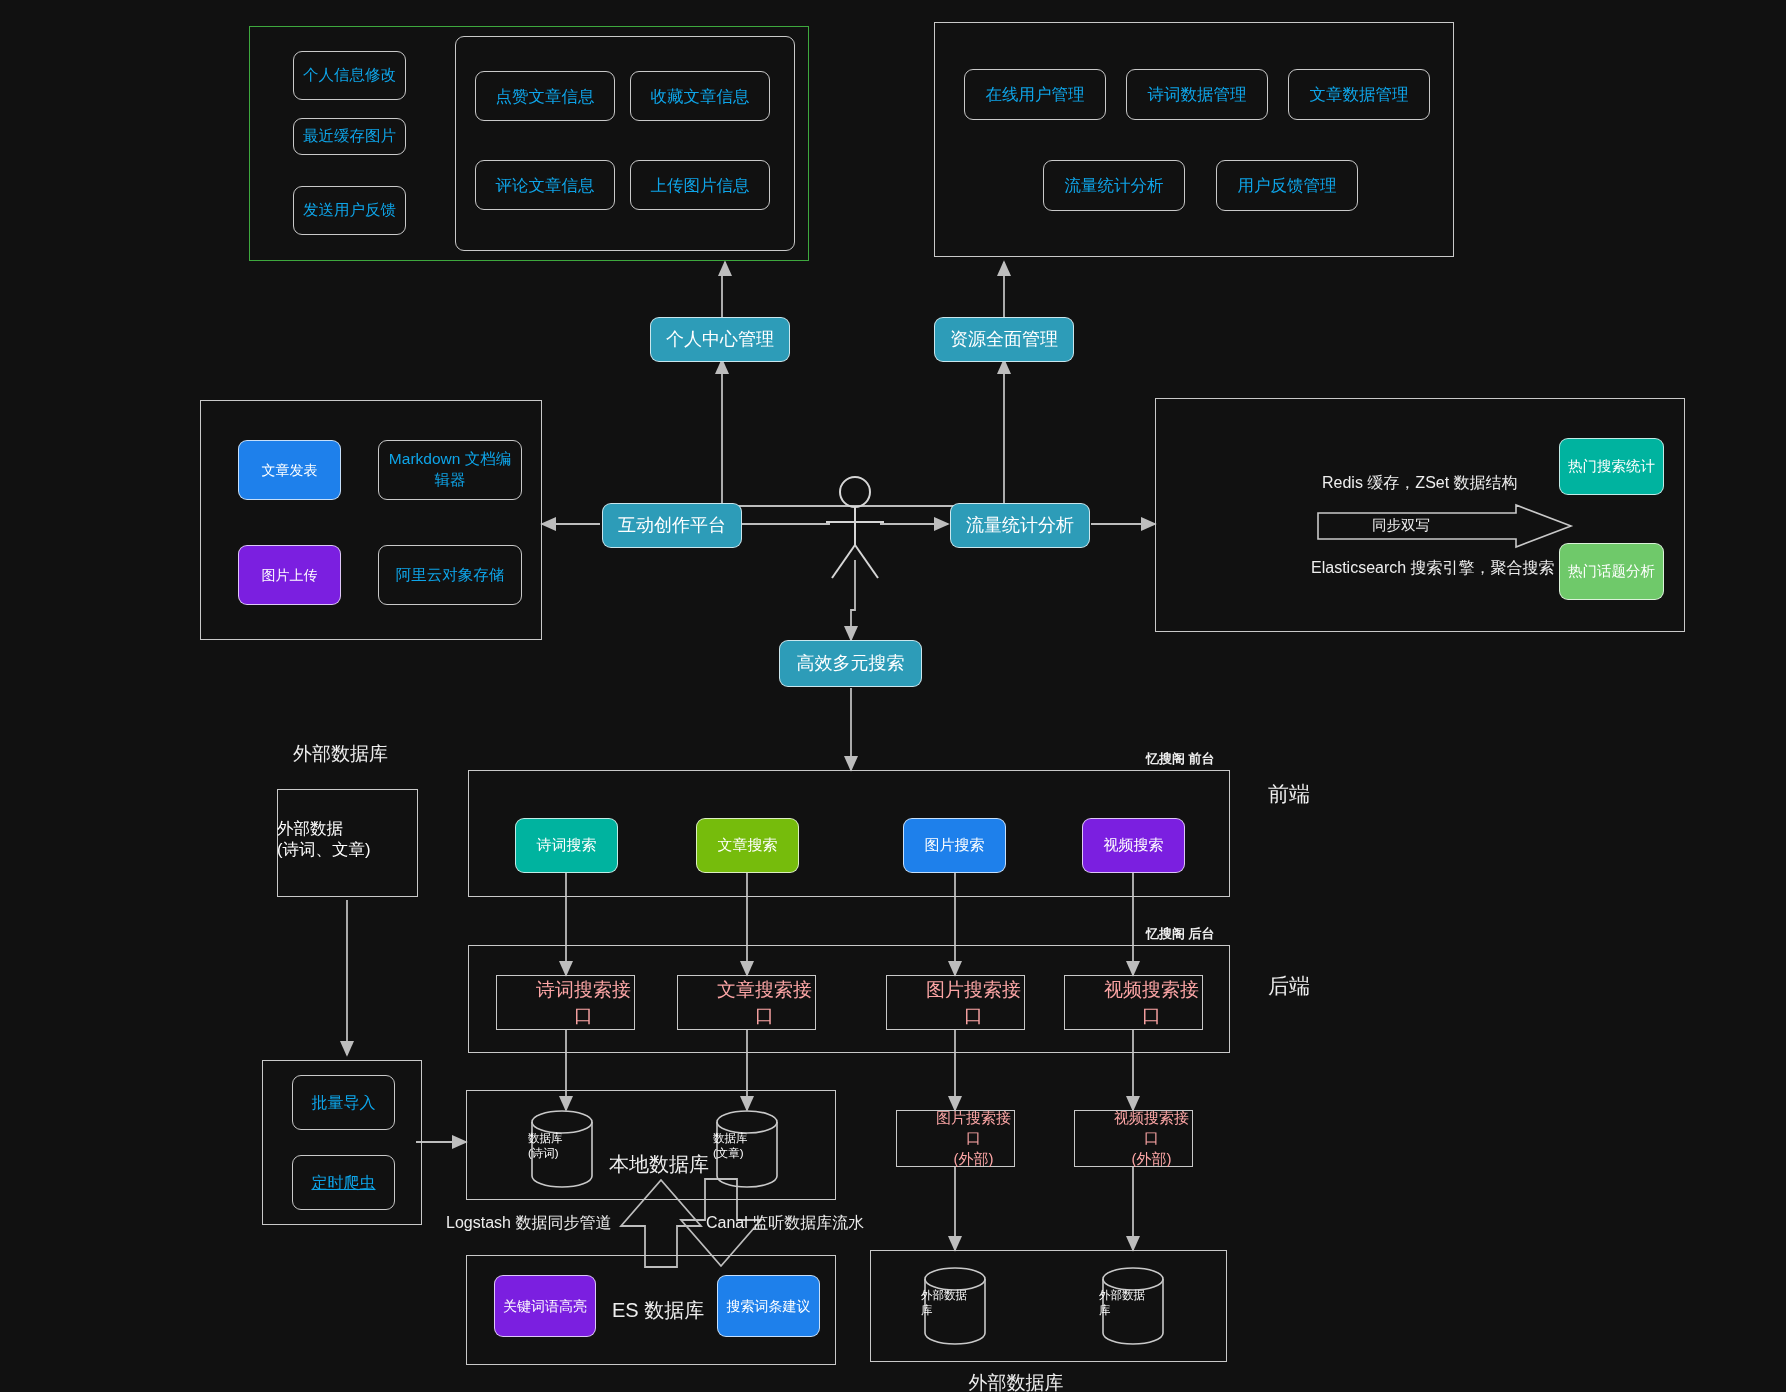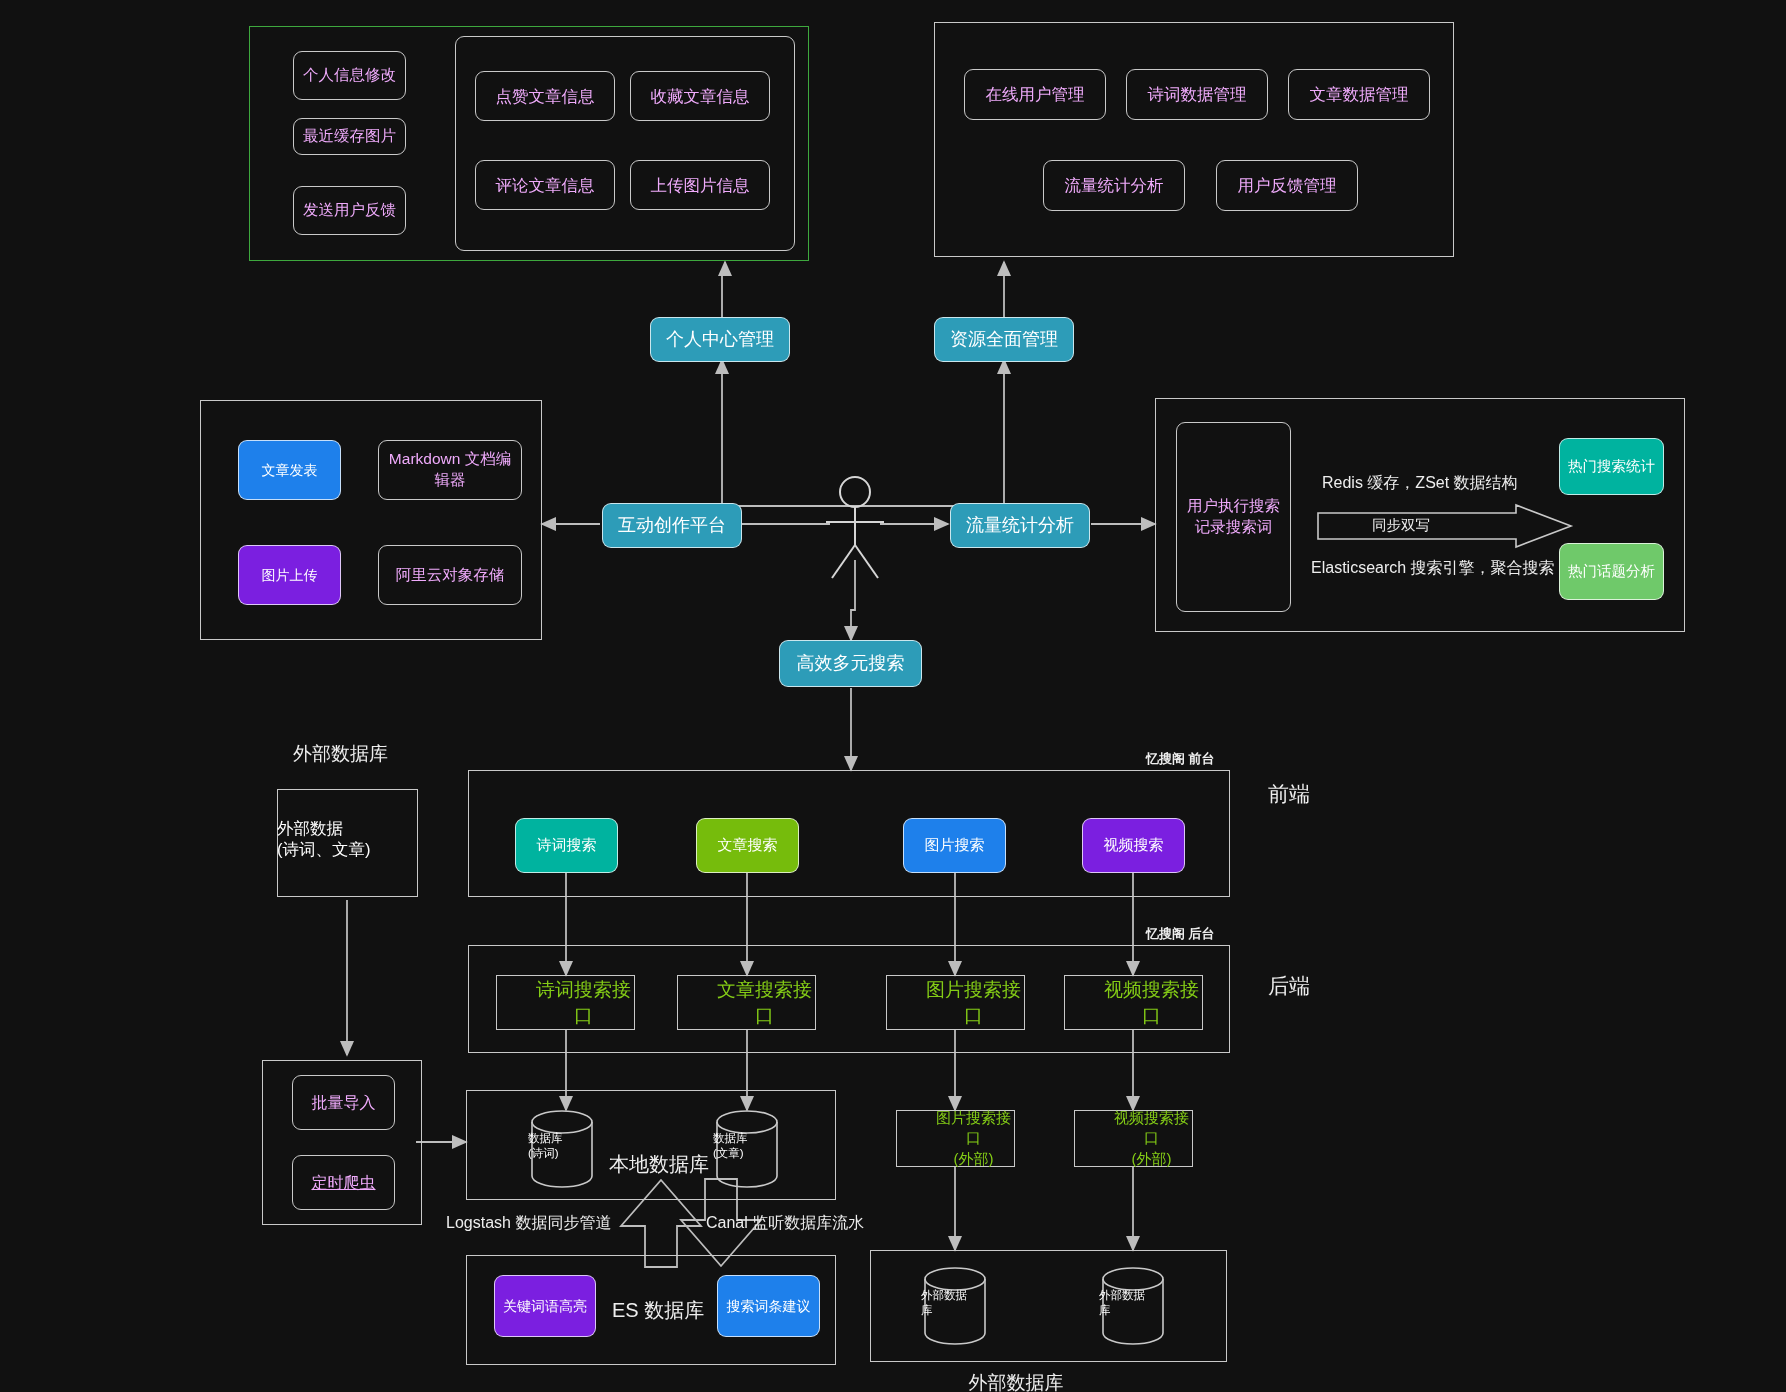--- a/index.html
+++ b/index.html
@@ -29,27 +29,27 @@
     position:absolute;
     box-sizing:border-box;
     border:1.6px solid #c9c9c9;
     background:transparent;
   }
   .grp.green{border-color:#3ea83e;}
   .rrect{                     
     border:1.6px solid #c9c9c9;
     border-radius:9px;
     background:transparent;
-    color:#f0abfc;
+    color:#0ea5e9;
   }
   .srect{                     
     border:1.6px solid #c9c9c9;
     border-radius:0;
     background:transparent;
-    color:#84cc16;
+    color:#fca5a5;
     padding-left:36px;
   }
   .fill{
     border-radius:9px;
     border:1.5px solid rgba(255,255,255,.75);
     color:#ffffff;
   }
   .lbl{
     position:absolute;
     color:#eeeeee;
@@ -164,24 +164,20 @@
 
   <div class="grp" style="left:200px;top:400px;width:342px;height:240px;"></div>
 
   <div class="node fill" style="left:238px;top:440px;width:103px;height:60px;background:#1e80eb;font-size:14px;">文章发表</div>
   <div class="node rrect" style="left:378px;top:440px;width:144px;height:60px;font-size:15.5px;padding:2px 8px;">Markdown 文档编辑器</div>
   <div class="node fill" style="left:238px;top:545px;width:103px;height:60px;background:#7b1fe0;font-size:14px;">图片上传</div>
   <div class="node rrect" style="left:378px;top:545px;width:144px;height:60px;font-size:15.5px;padding:0 8px;">阿里云对象存储</div>
 
   <div class="grp" style="left:1155px;top:398px;width:530px;height:234px;"></div>
 
-  <div class="node rrect" style="left:1176px;top:422px;width:115px;height:190px;font-size:15.5px;">
-    <span style="white-space:pre-line;">用户执行搜索
-记录搜索词</span>
-  </div>
 
   <div class="lbl" style="left:1322px;top:473px;font-size:16px;">Redis 缓存，ZSet 数据结构</div>
 
   <svg style="position:absolute;left:1316px;top:503px;width:262px;height:48px;">
     <path d="M2,10 L200,10 L200,2 L255,23 L200,44 L200,36 L2,36 Z" fill="none" stroke="#c9c9c9" stroke-width="1.6"></path>
   </svg>
   <div class="lbl" style="left:1372px;top:516px;font-size:14.5px;">同步双写</div>
 
   <div class="lbl" style="left:1311px;top:558px;font-size:16px;">Elasticsearch 搜索引擎，聚合搜索</div>
 

